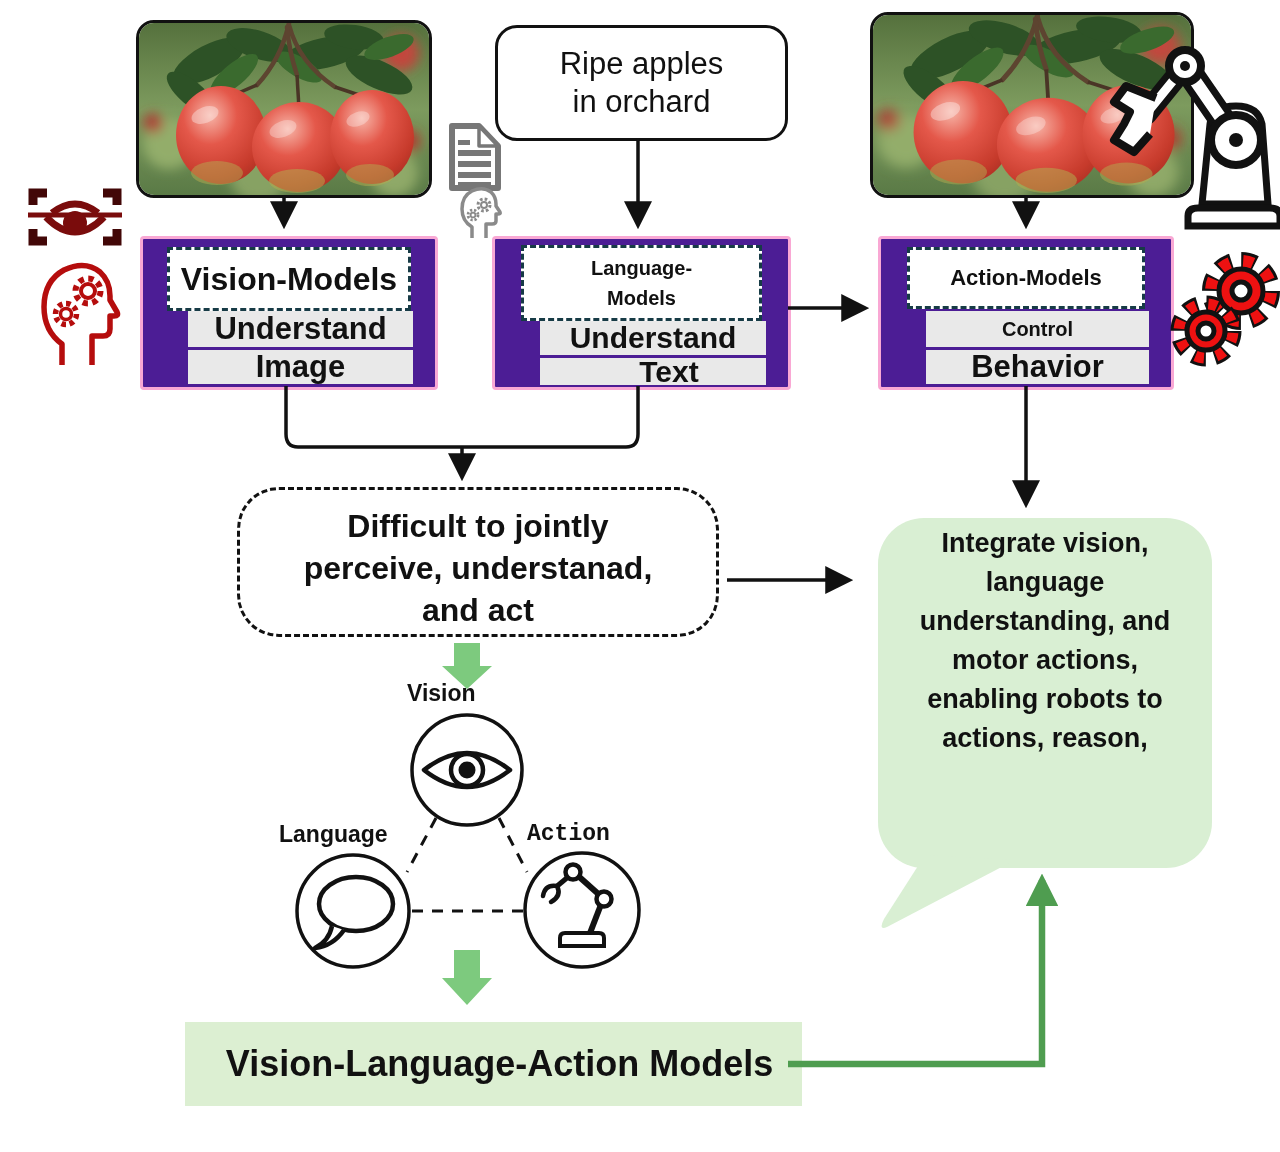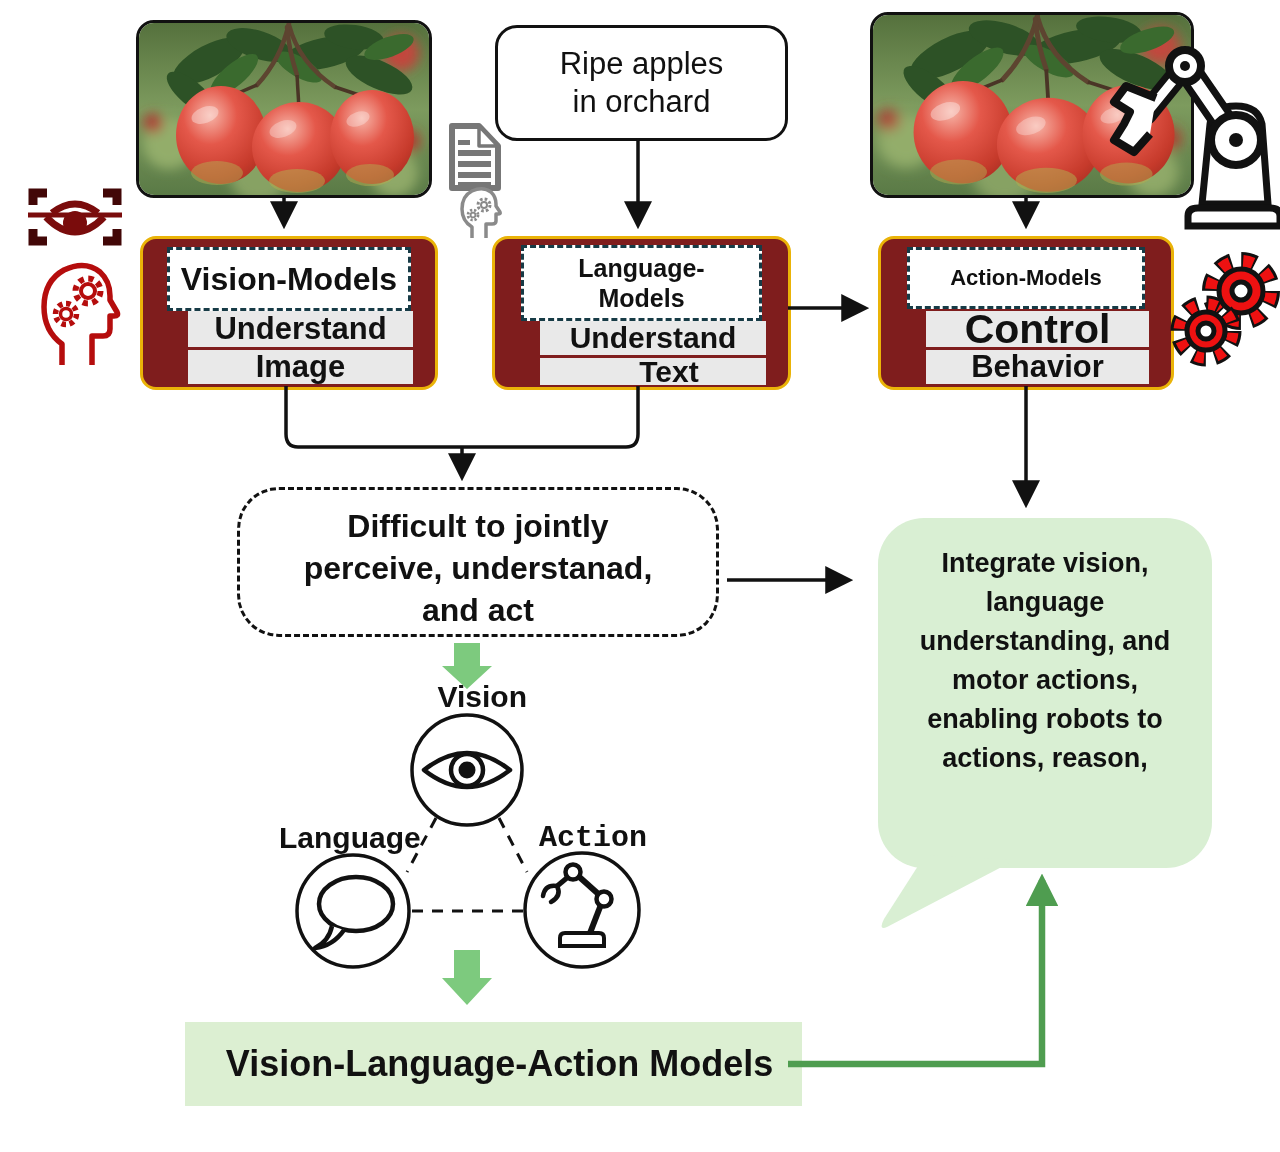--- a/index.html
+++ b/index.html
@@ -1,29 +1,29 @@
 <!DOCTYPE html>
 <html><head>
 <meta charset="utf-8">
 <style>
   html,body{margin:0;padding:0;background:#fff;}
   #canvas{position:relative;width:1280px;height:1152px;background:#fff;
           font-family:"Liberation Sans",sans-serif;color:#111;overflow:hidden;}
   .abs{position:absolute;}
-  .model-box{position:absolute;background:#7f1d1d;border:3px solid #eab308;border-radius:16px;}
+  .model-box{position:absolute;background:#4c1d95;border:3px solid #f9a8d4;border-radius:4px;}
   .dashed-title{position:absolute;border:3px dashed #173b46;background:#fff;
     display:flex;flex-direction:column;align-items:center;justify-content:center;
     font-weight:bold;text-align:center;}
   .body-line{position:absolute;background:#e9e9e9;font-weight:bold;text-align:center;margin-left:23px;}
   .prompt-box{position:absolute;background:#fff;border:3px solid #111;border-radius:22px;
     display:flex;flex-direction:column;align-items:center;justify-content:center;
     font-size:31px;line-height:38px;text-align:left;}
   .difficulty-box{position:absolute;border:3px dashed #111;border-radius:42px;background:#fff;
     font-weight:bold;font-size:32px;line-height:42px;text-align:center;padding-top:15px;box-sizing:border-box;}
-  .tri-label{position:absolute;font-weight:bold;font-size:30px;text-align:right;}
+  .tri-label{position:absolute;font-weight:bold;font-size:23px;text-align:left;}
   .bubble-text{position:absolute;font-weight:bold;font-size:27px;line-height:39px;text-align:center;z-index:6;}
   .vla-box{position:absolute;background:#dcefd2;font-weight:bold;font-size:36px;
     display:flex;align-items:center;justify-content:center;text-align:center;padding-left:12px;}
   #overlay{position:absolute;left:0;top:0;width:1280px;height:1152px;pointer-events:none;z-index:5;}
   svg.photo{position:absolute;border:3px solid #111;border-radius:18px;overflow:hidden;}
 </style>
 </head>
 <body>
 
 <div id="canvas">
@@ -169,47 +169,47 @@
 
   <div class="model-box" style="left:140px;top:236px;width:292px;height:148px;">
     <div class="dashed-title" style="left:24px;right:24px;top:8px;height:58px;font-size:32px;">
       <span>Vision-Models</span>
     </div>
     <div class="body-line" style="left:22px;right:22px;top:72px;height:36px;font-size:31px;line-height:36px;">Understand</div>
     <div class="body-line" style="left:22px;right:22px;top:111px;height:34px;font-size:31px;line-height:34px;">Image</div>
   </div>
 
   <div class="model-box" style="left:492px;top:236px;width:293px;height:148px;">
-    <div class="dashed-title" style="left:26px;right:26px;top:6px;height:70px;font-size:25px;line-height:30px;">
+    <div class="dashed-title" style="left:26px;right:26px;top:6px;height:70px;font-size:20px;line-height:30px;">
       <span>Language-</span>
       <span>Models</span>
     </div>
     <div class="body-line" style="left:22px;right:22px;top:82px;height:34px;font-size:30px;line-height:34px;">Understand</div>
     <div class="body-line" style="left:22px;right:22px;top:119px;height:27px;font-size:30px;line-height:27px;padding-left:32px;">Text</div>
   </div>
 
   <div class="model-box" style="left:878px;top:236px;width:290px;height:148px;">
     <div class="dashed-title" style="left:26px;right:26px;top:8px;height:56px;font-size:22px;">
       <span>Action-Models</span>
     </div>
-    <div class="body-line" style="left:22px;right:22px;top:72px;height:36px;font-size:41px;line-height:36px;">Control</div>
+    <div class="body-line" style="left:22px;right:22px;top:72px;height:36px;font-size:20px;line-height:36px;">Control</div>
     <div class="body-line" style="left:22px;right:22px;top:111px;height:34px;font-size:31px;line-height:34px;">Behavior</div>
   </div>
 
   <div class="difficulty-box" style="left:237px;top:487px;width:482px;height:150px;">
     <div>Difficult to jointly</div>
     <div>perceive, understanad,</div>
     <div>and act</div>
   </div>
 
   <div class="tri-label" style="left:407px;top:680px;width:120px;">Vision</div>
   <div class="tri-label" style="left:279px;top:821px;width:140px;">Language</div>
   <div class="tri-label" style="left:527px;top:821px;width:120px;font-family:Liberation Mono, monospace;">Action</div>
 
-  <div class="bubble-text" style="left:895px;top:544px;width:300px;">
+  <div class="bubble-text" style="left:895px;top:524px;width:300px;">
     <div>Integrate vision,</div>
     <div>language</div>
     <div>understanding, and</div>
     <div>motor actions,</div>
     <div>enabling robots to</div>
     <div>actions, reason,</div>
   </div>
 
   <div class="vla-box" style="left:185px;top:1022px;width:605px;height:84px;">Vision-Language-Action Models</div>
 

